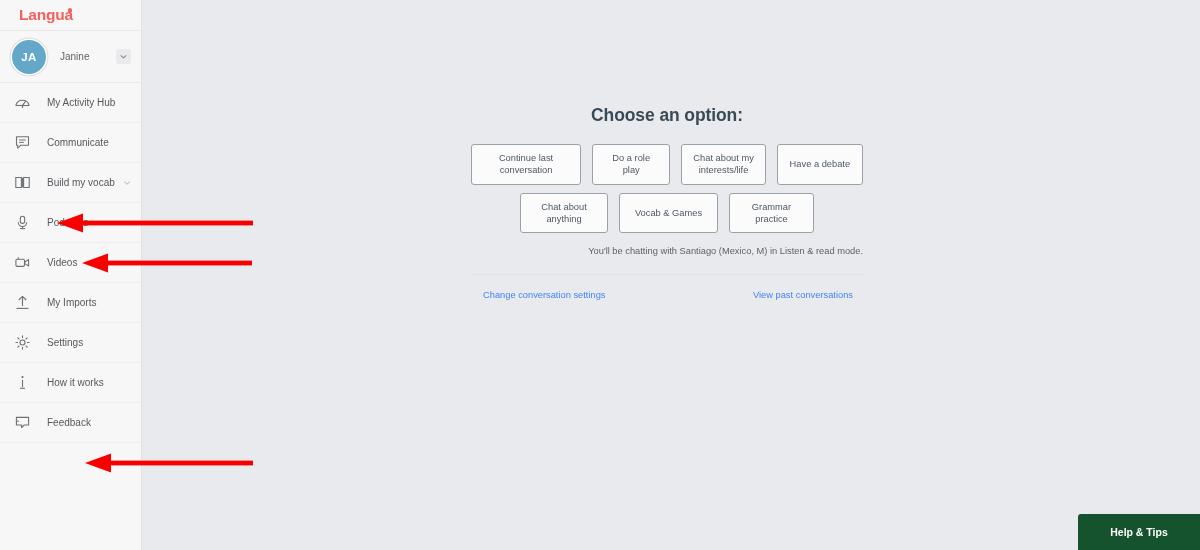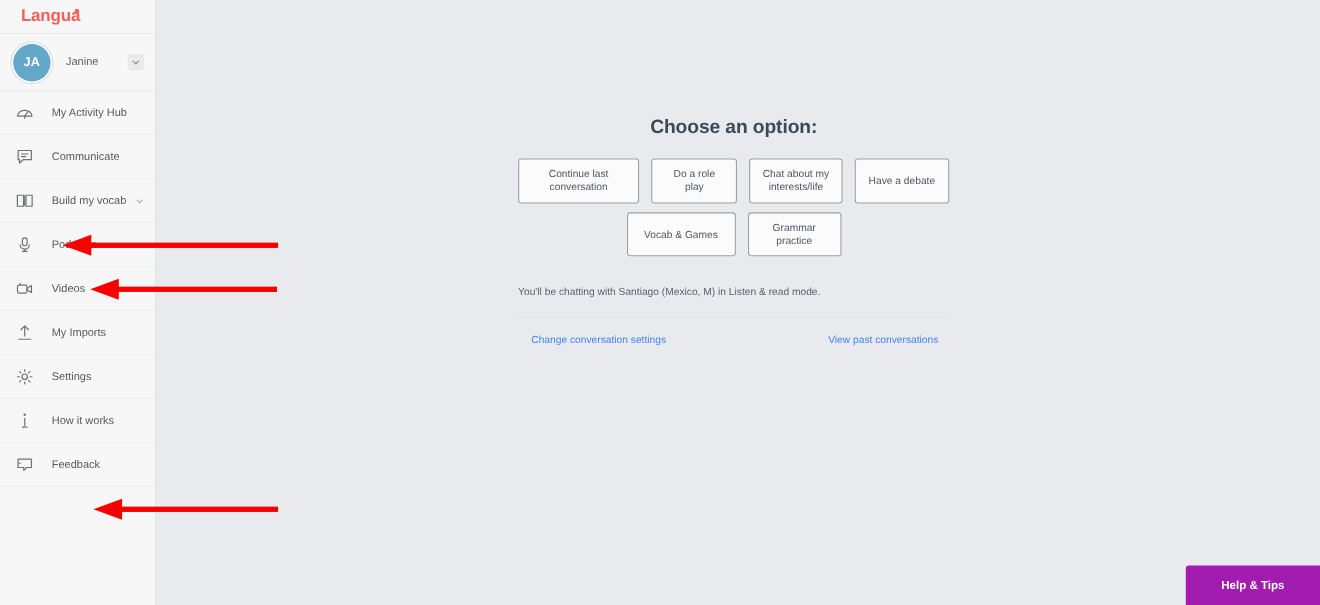--- a/index.html
+++ b/index.html
@@ -106,42 +106,42 @@
     font-family: "Liberation Sans", sans-serif;
     font-size: 9.3px; color: #4e5864;
     line-height: 1.32;
     text-align: center;
     padding: 7px 10px;
     min-height: 36px;
     display: flex; align-items: center; justify-content: center;
     white-space: pre-line;
   }
   #status-text {
-    margin-top: 27px; text-align: left;
+    margin-top: 13px; text-align: right;
     font-size: 9.3px; color: #5b636c;
   }
   #links-row {
     margin-top: 18px; padding-top: 15px;
     border-top: 1px solid #dfe1e6;
     display: flex; justify-content: space-between;
     padding-left: 12px; padding-right: 10px;
   }
   .link {
     font-size: 9.3px; color: #4285f4; text-decoration: none;
   }
 
   
   .arrow { position: absolute; }
   .arrow svg { display: block; }
 
   
   #help-btn {
     position: absolute; right: 0; bottom: 0;
     width: 122px; height: 36px;
-    background: #a21caf; color: #ffffff;
+    background: #14532d; color: #ffffff;
     font-size: 10.5px; font-weight: bold;
     display: flex; align-items: center; justify-content: center;
     border: none; border-radius: 3px 0 0 0;
     font-family: "Liberation Sans", sans-serif;
   }
 </style>
 </head>
 <body>
 
 <div id="sidebar">
@@ -286,20 +286,22 @@
     <div class="btn-row">
       <button class="opt-btn" style="width:111px">Continue last
 conversation</button>
       <button class="opt-btn" style="width:79px">Do a role play</button>
       <button class="opt-btn" style="width:85px">Chat about my
 interests/life</button>
       <button class="opt-btn" style="width:87px">Have a debate</button>
     </div>
 
     <div class="btn-row" style="margin-top:8px">
+      <button class="opt-btn" style="width:88px">Chat about
+anything</button>
       <button class="opt-btn" style="width:99px">Vocab &amp; Games</button>
       <button class="opt-btn" style="width:85px">Grammar practice</button>
     </div>
 
     <div id="status-text">You'll be chatting with Santiago (Mexico, M) in Listen &amp; read mode.</div>
 
     <div id="links-row">
       <a href="#" class="link">Change conversation settings</a>
       <a href="#" class="link">View past conversations</a>
     </div>

